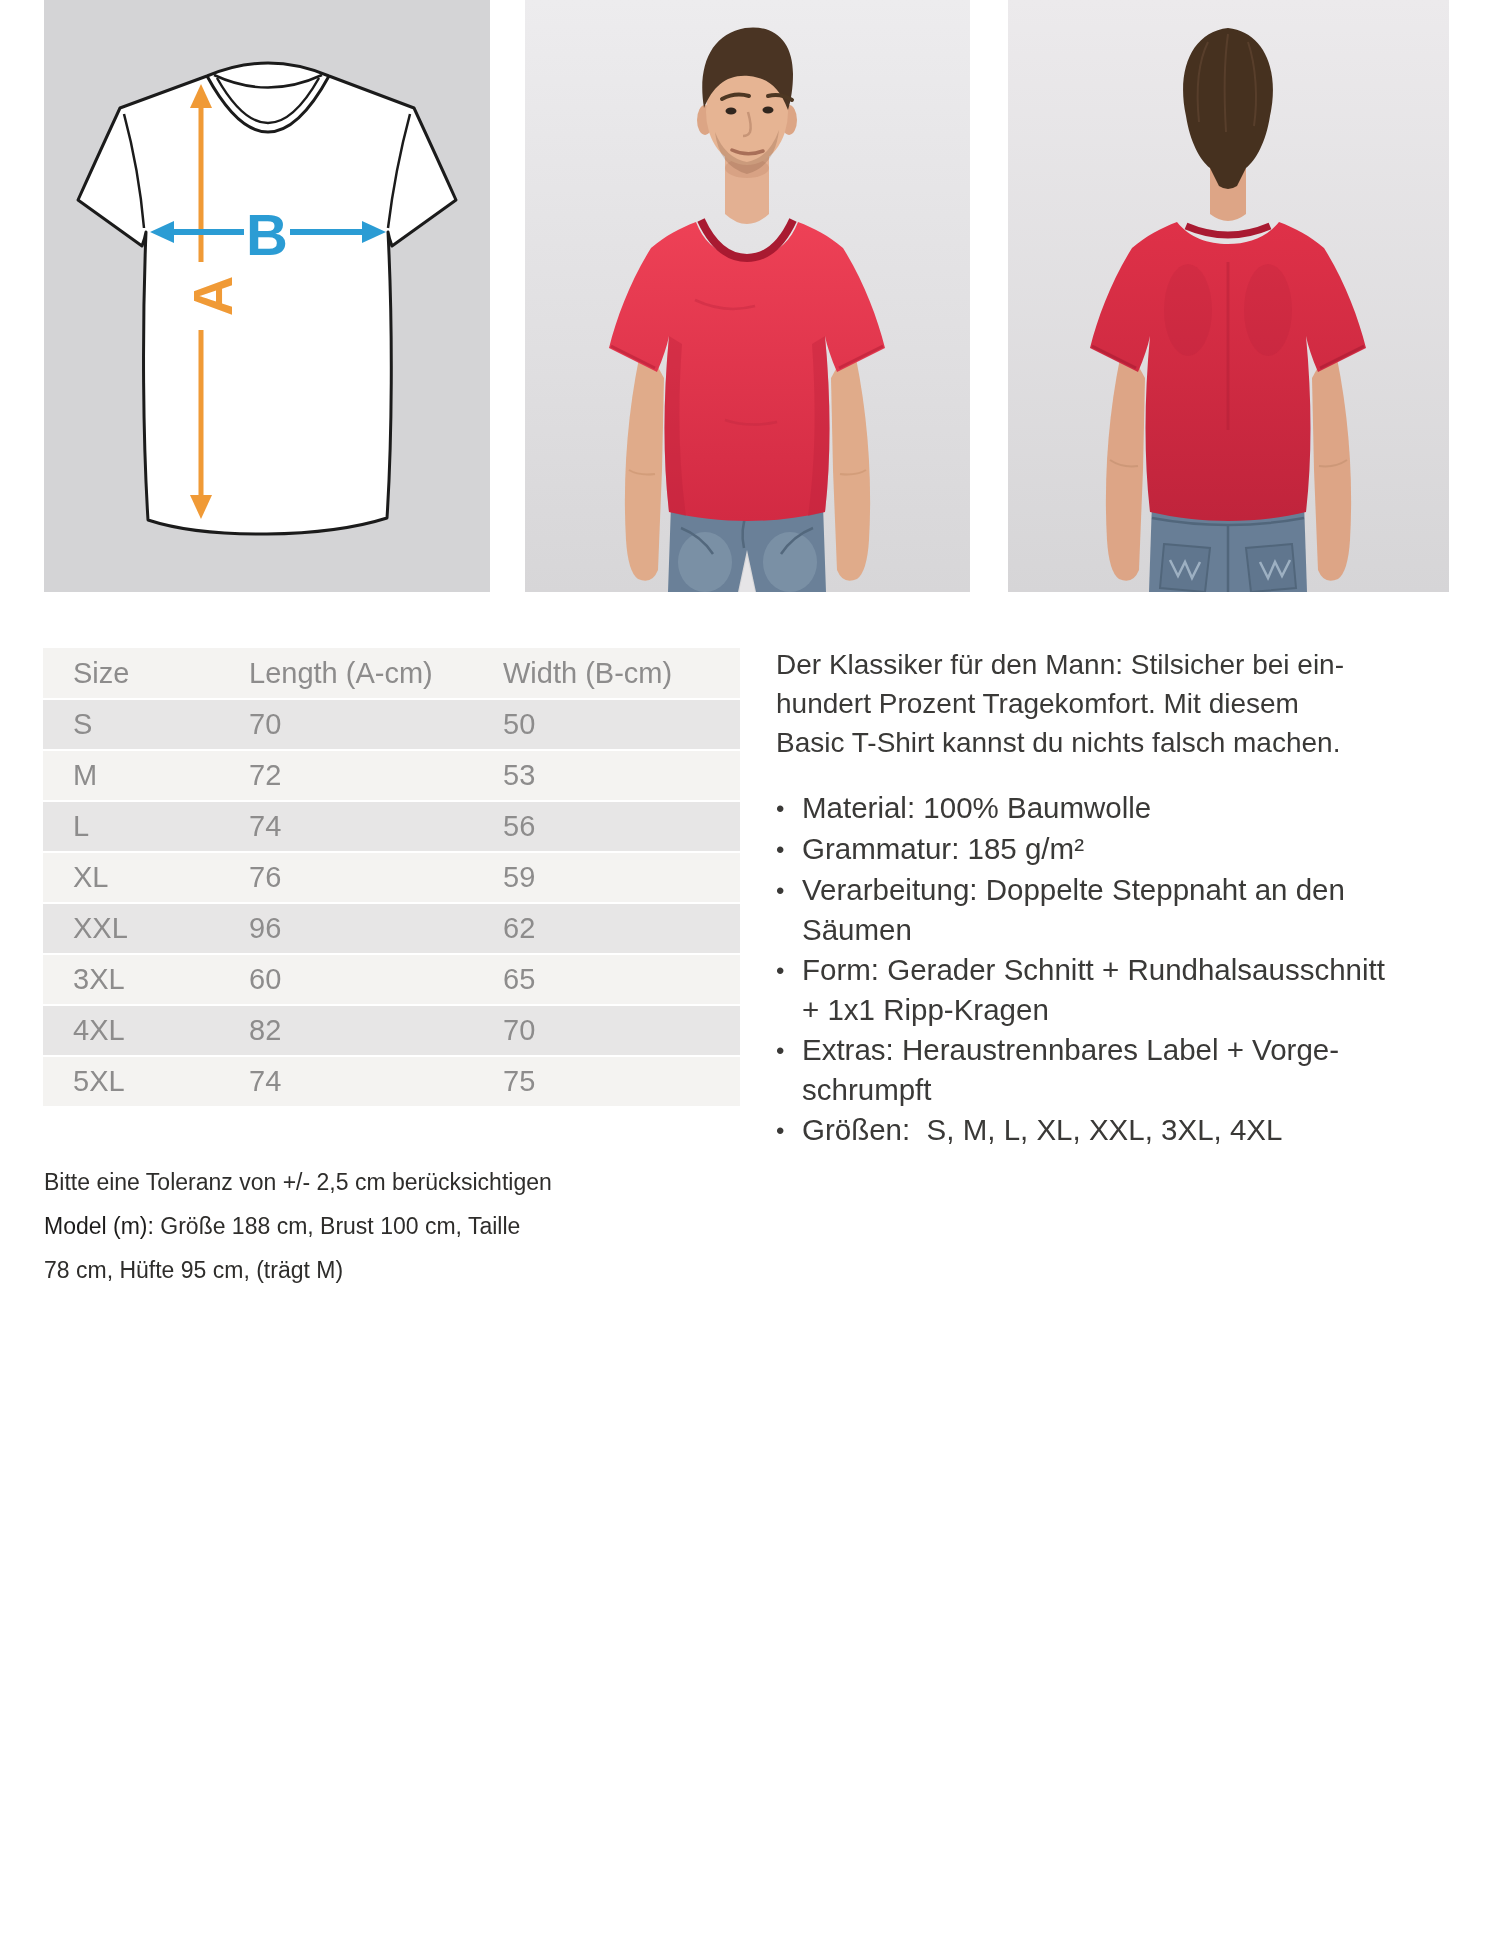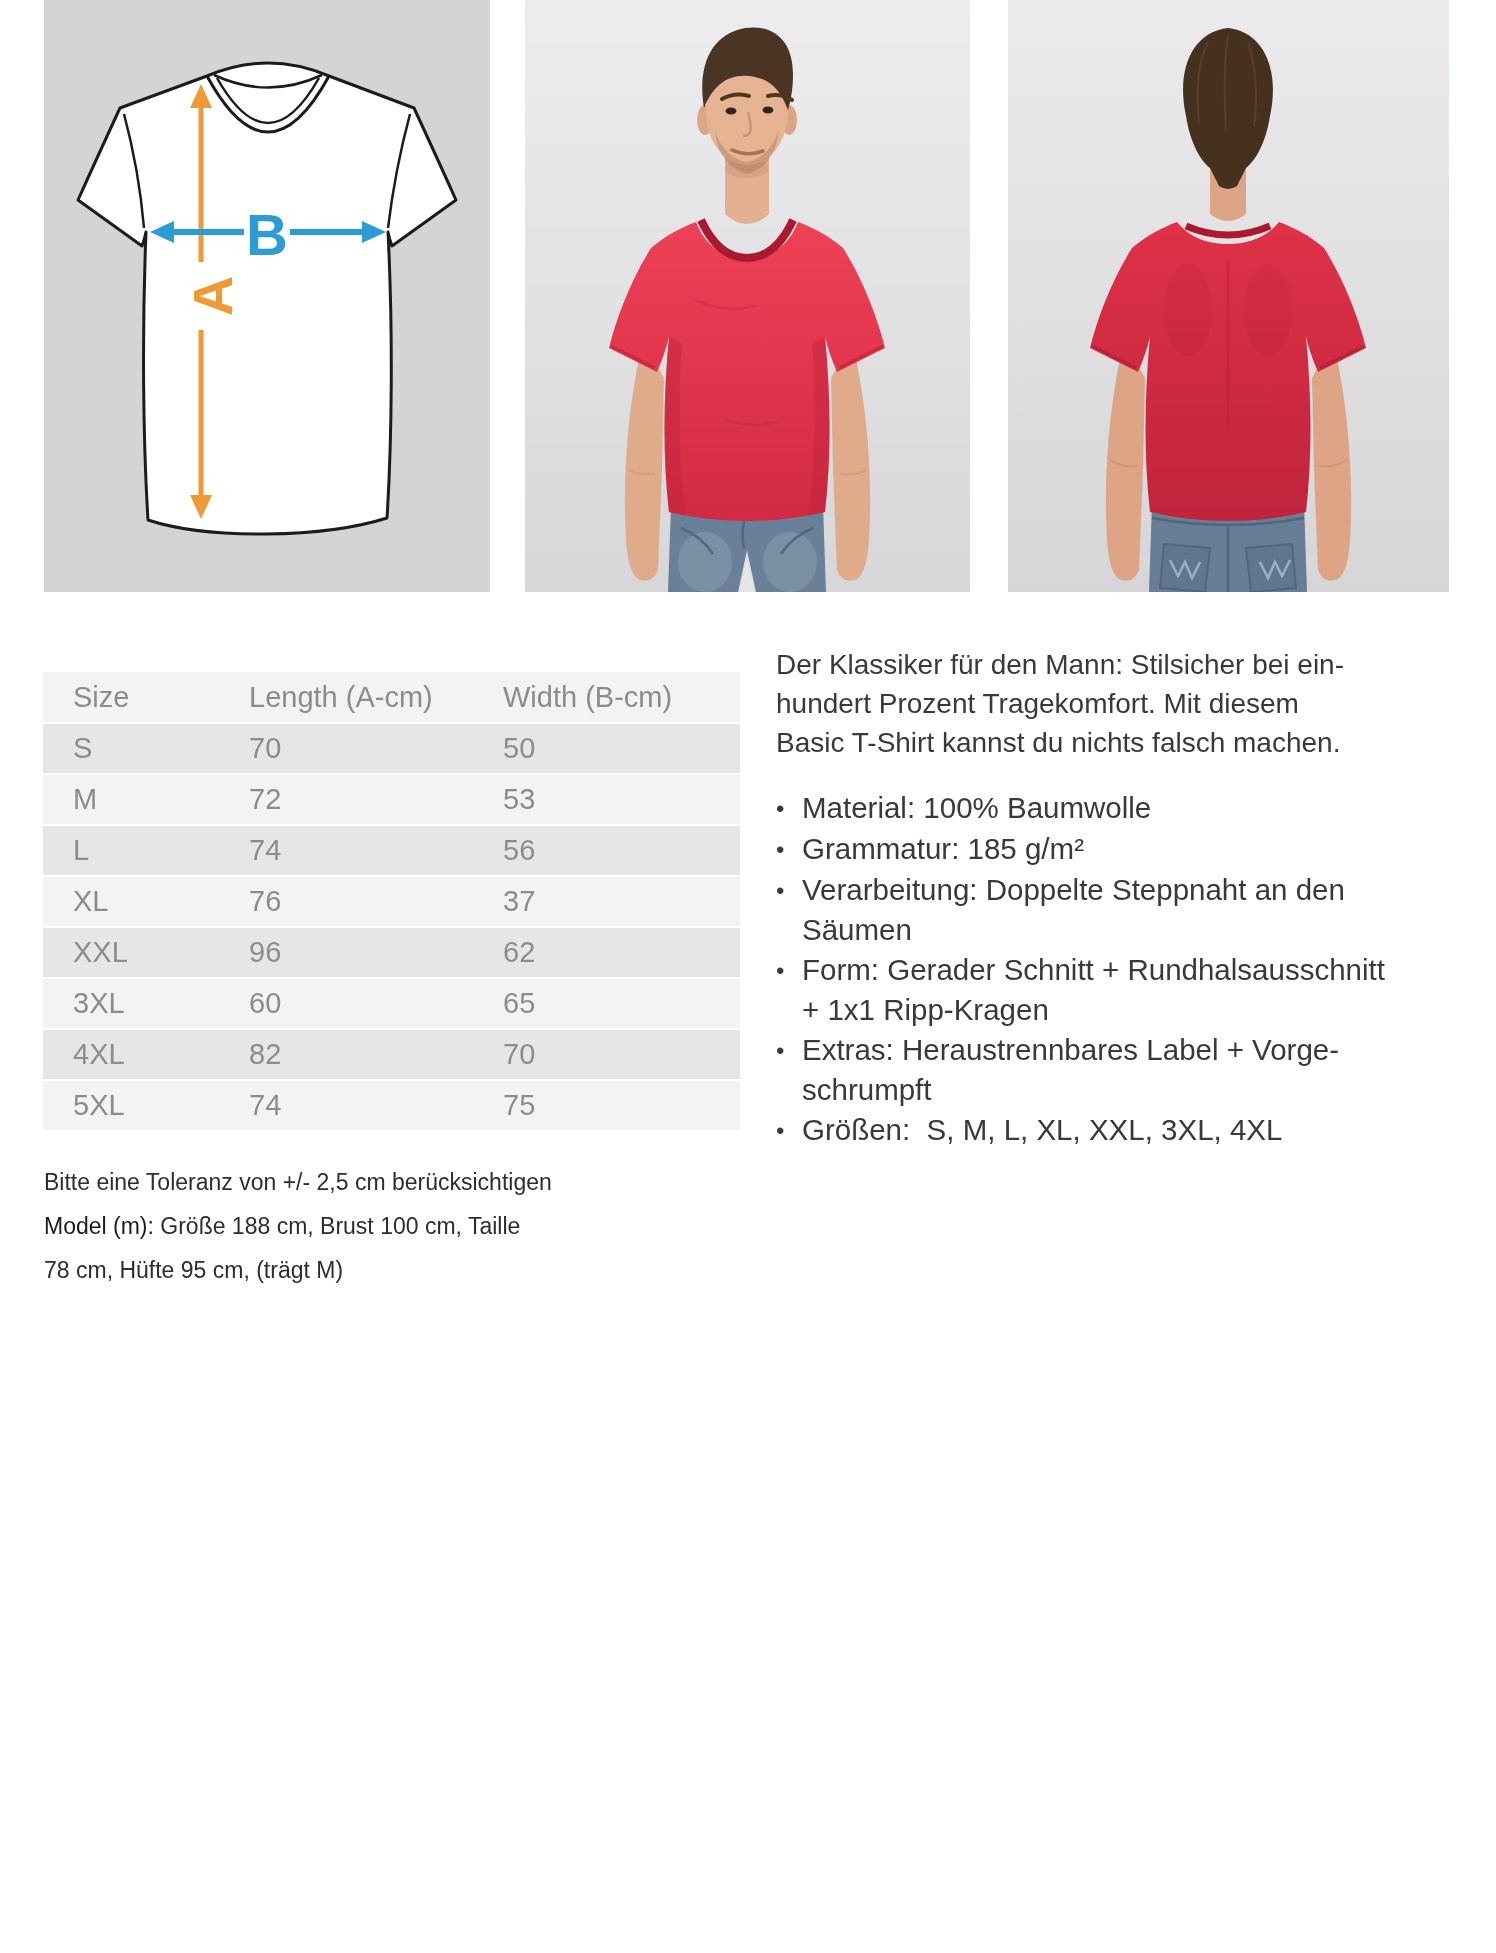--- a/index.html
+++ b/index.html
@@ -4,21 +4,21 @@
 <style>
   html,body{margin:0;padding:0;background:#ffffff;}
   .page{
     position:relative;width:1496px;height:1953px;background:#ffffff;
     font-family:"Liberation Sans","DejaVu Sans",sans-serif;overflow:hidden;
   }
   .img-box{position:absolute;top:0;overflow:hidden;}
   .img-box svg{display:block;}
 
   
-  .size-table{position:absolute;left:43px;top:648px;width:697px;margin-top:24px;}
+  .size-table{position:absolute;left:43px;top:648px;width:697px;}
   .t-row{
     display:grid;grid-template-columns:176px 254px auto;align-items:center;
     padding-left:30px;height:49px;border-bottom:2px solid #ffffff;
     font-size:29px;color:#8d8c8c;
   }
   .t-row.head{height:50px;background:#f4f3f1;}
   .t-row.dark{background:#e7e6e6;}
   .t-row.light{background:#f4f3f1;}
   .t-cell{white-space:pre;}
 
@@ -211,21 +211,21 @@
       <div class="t-cell">53</div>
     </div>
     <div class="t-row dark">
       <div class="t-cell">L</div>
       <div class="t-cell">74</div>
       <div class="t-cell">56</div>
     </div>
     <div class="t-row light">
       <div class="t-cell">XL</div>
       <div class="t-cell">76</div>
-      <div class="t-cell">37</div>
+      <div class="t-cell">59</div>
     </div>
     <div class="t-row dark">
       <div class="t-cell">XXL</div>
       <div class="t-cell">96</div>
       <div class="t-cell">62</div>
     </div>
     <div class="t-row light">
       <div class="t-cell">3XL</div>
       <div class="t-cell">60</div>
       <div class="t-cell">65</div>

